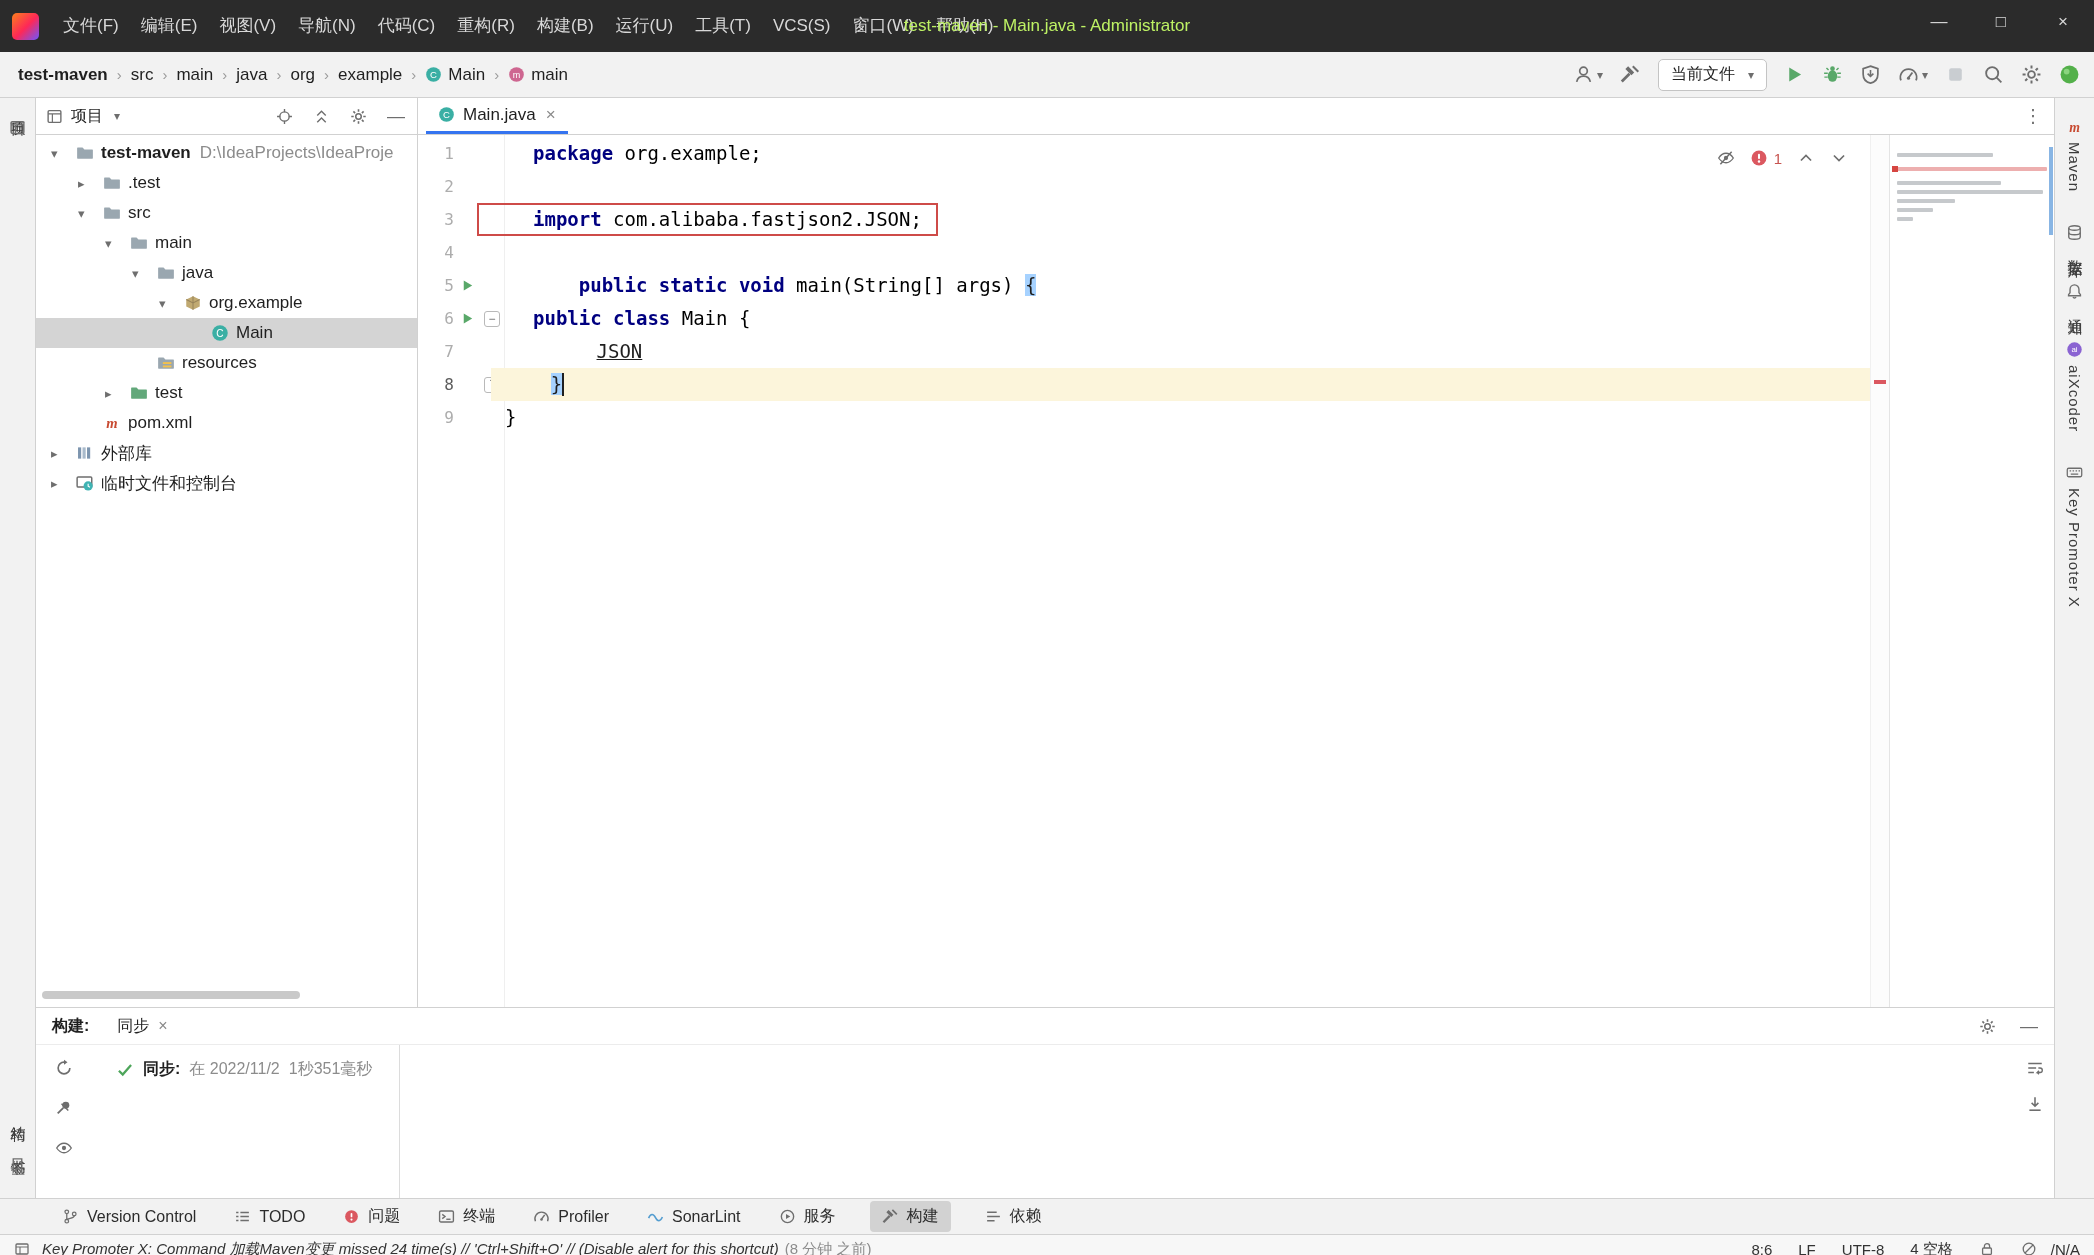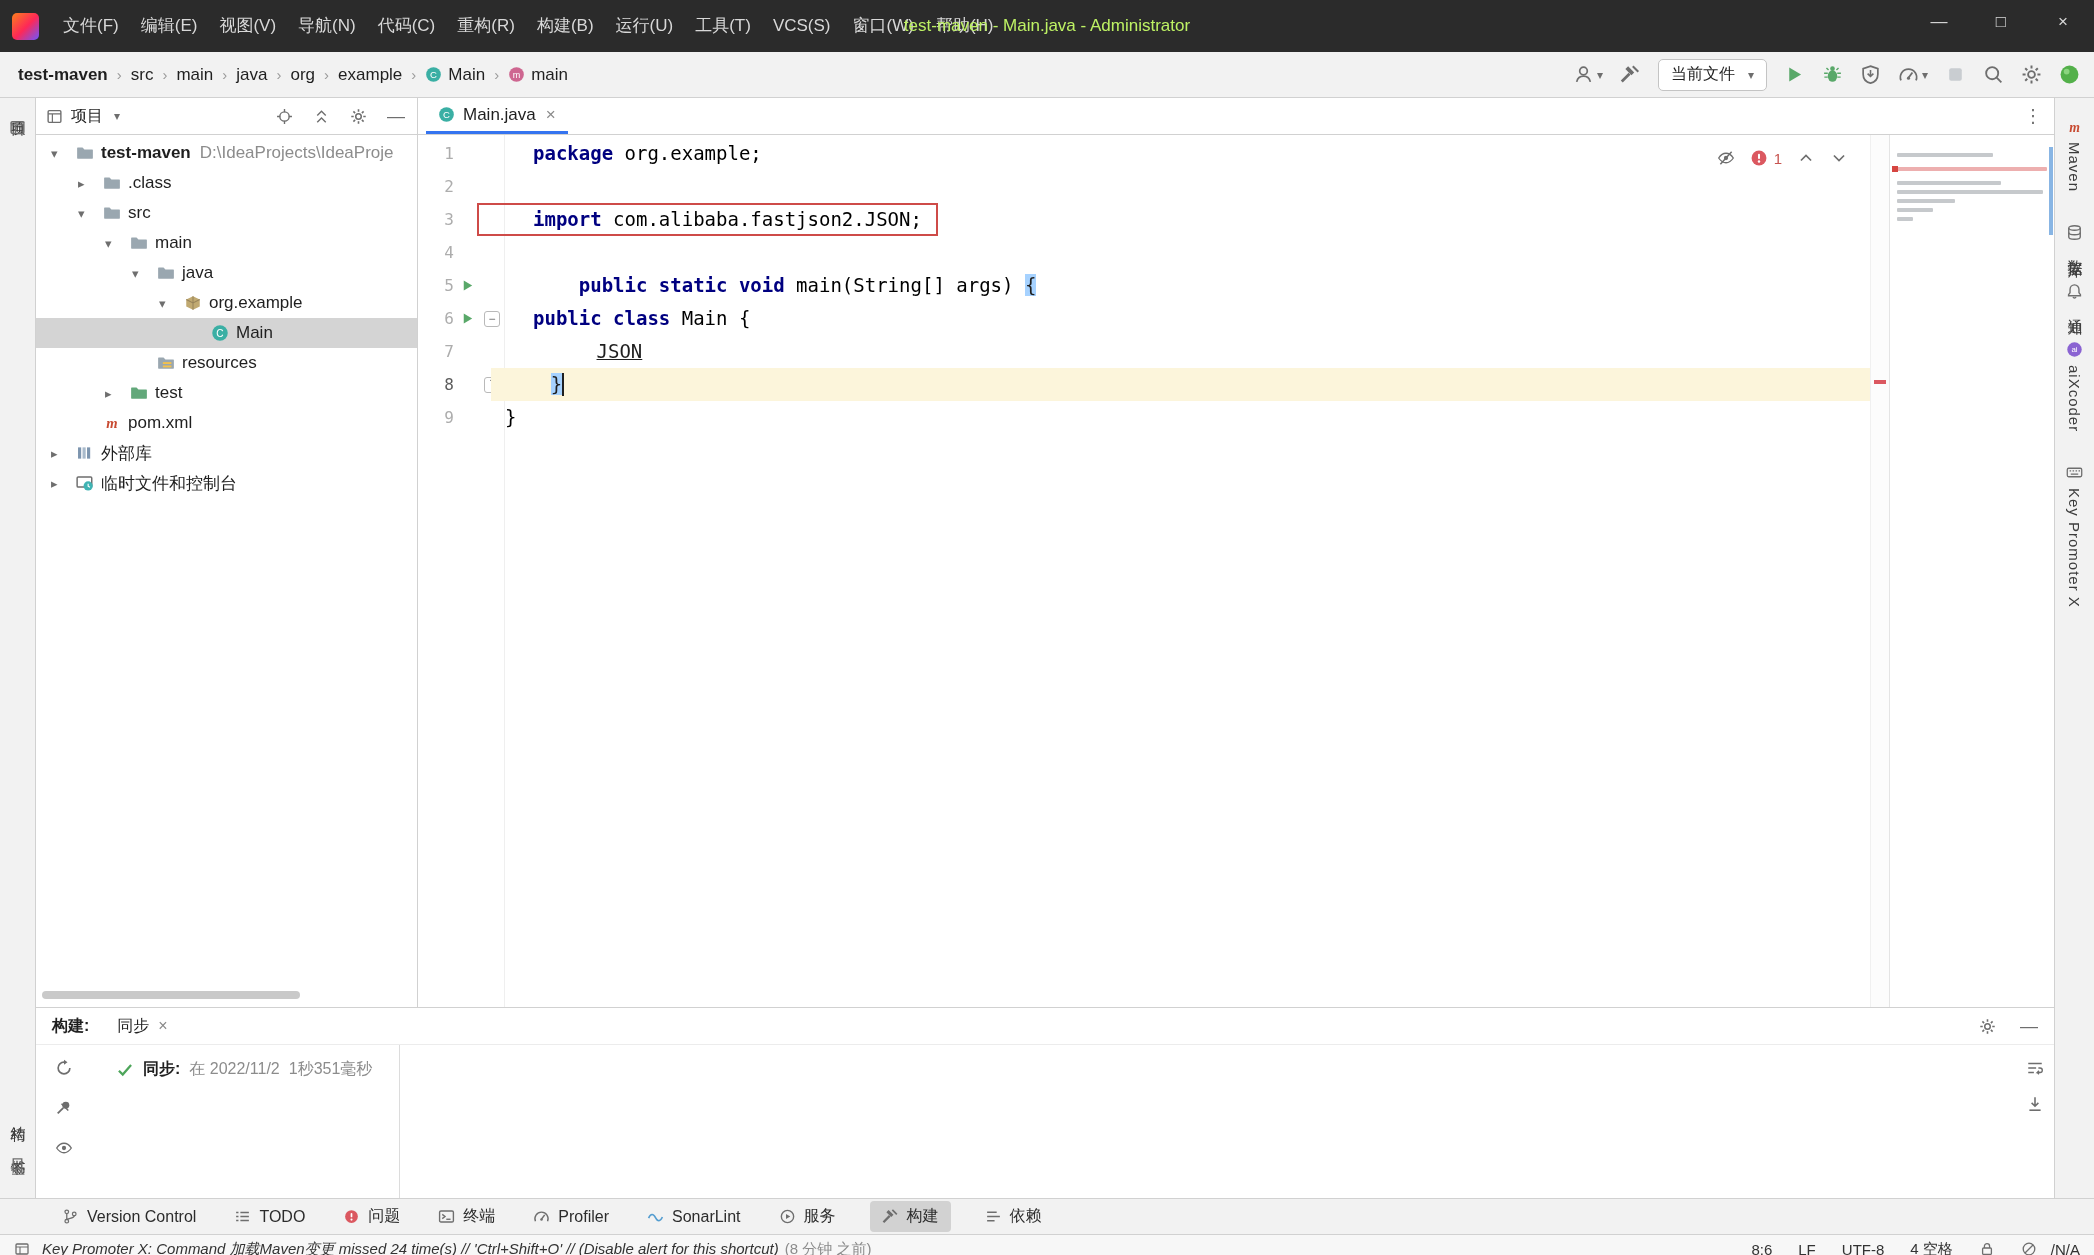--- a/index.html
+++ b/index.html
@@ -352,21 +352,21 @@
                   <span class="tree-label bold">test-maven</span>
                   <span class="tree-extra">D:\IdeaProjects\IdeaProje</span>
                 </div>
                 <div class="tree-row" style="padding-left: 39px;">
                   <span class="chev">▸</span>
                   <span class="icon">
                     <svg viewBox="0 0 16 16">
                       <path d="M1.5 3h4.3l1.7 1.8h7c.3 0 .5.2.5.5v7.2c0 .3-.2.5-.5.5h-13c-.3 0-.5-.2-.5-.5V3.5c0-.3.2-.5.5-.5z" fill="#9AA7B0"></path>
                     </svg>
                   </span>
-                  <span class="tree-label">.class</span>
+                  <span class="tree-label">.test</span>
                 </div>
                 <div class="tree-row" style="padding-left: 39px;">
                   <span class="chev">▾</span>
                   <span class="icon">
                     <svg viewBox="0 0 16 16">
                       <path d="M1.5 3h4.3l1.7 1.8h7c.3 0 .5.2.5.5v7.2c0 .3-.2.5-.5.5h-13c-.3 0-.5-.2-.5-.5V3.5c0-.3.2-.5.5-.5z" fill="#9AA7B0"></path>
                     </svg>
                   </span>
                   <span class="tree-label">src</span>
                 </div>

